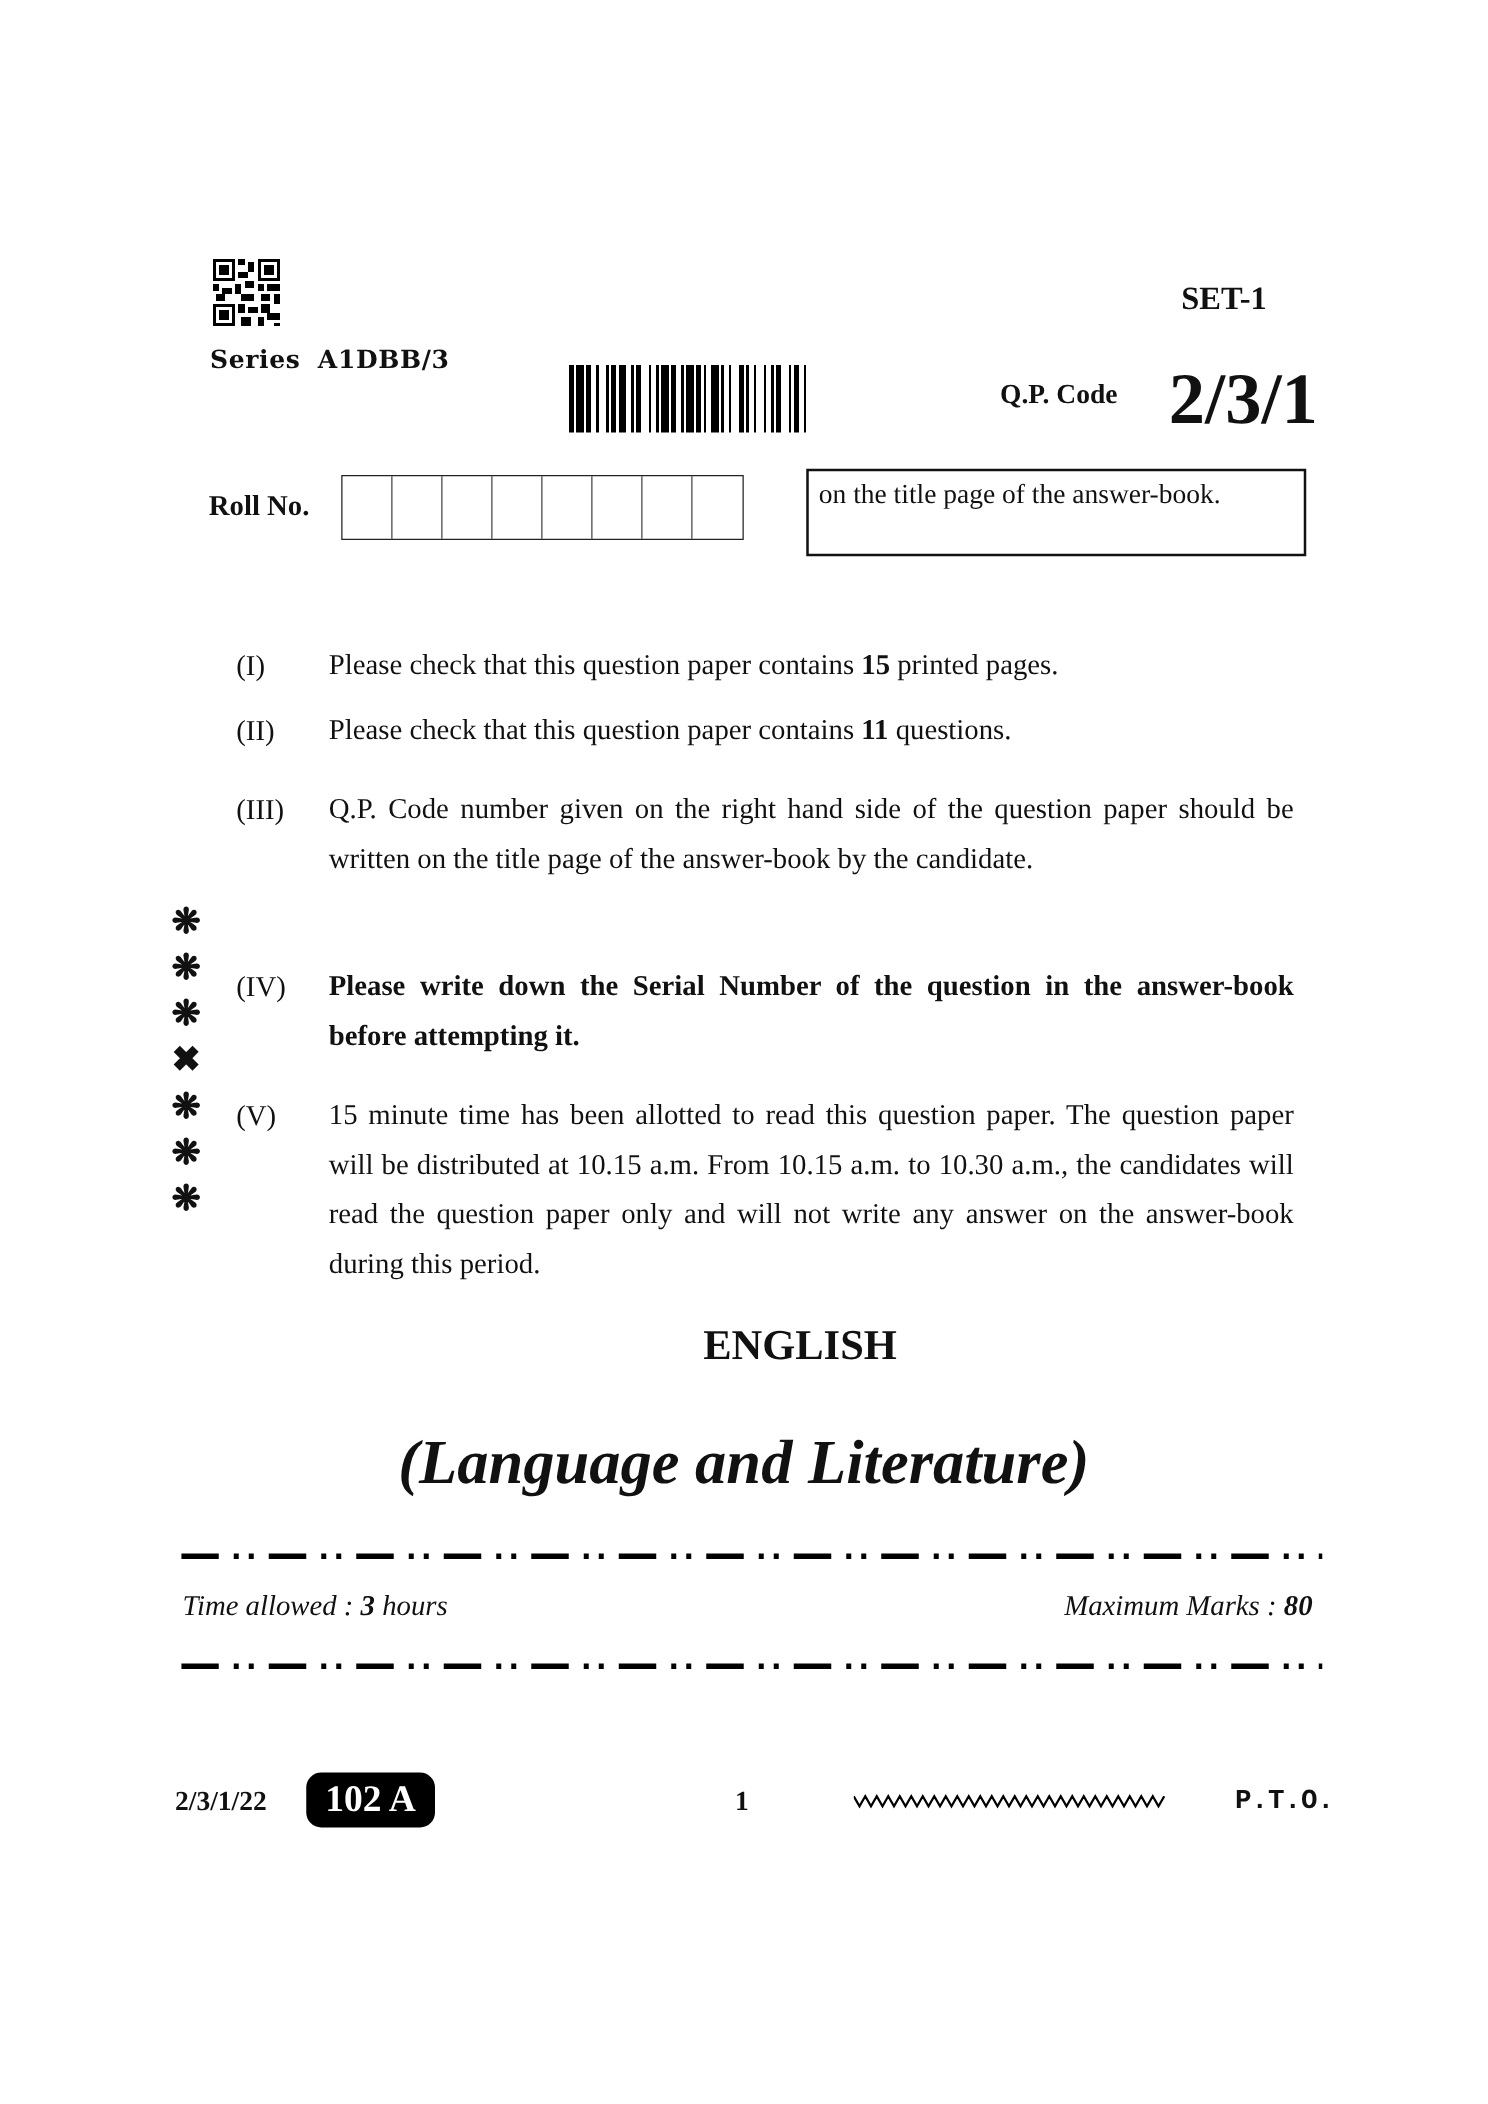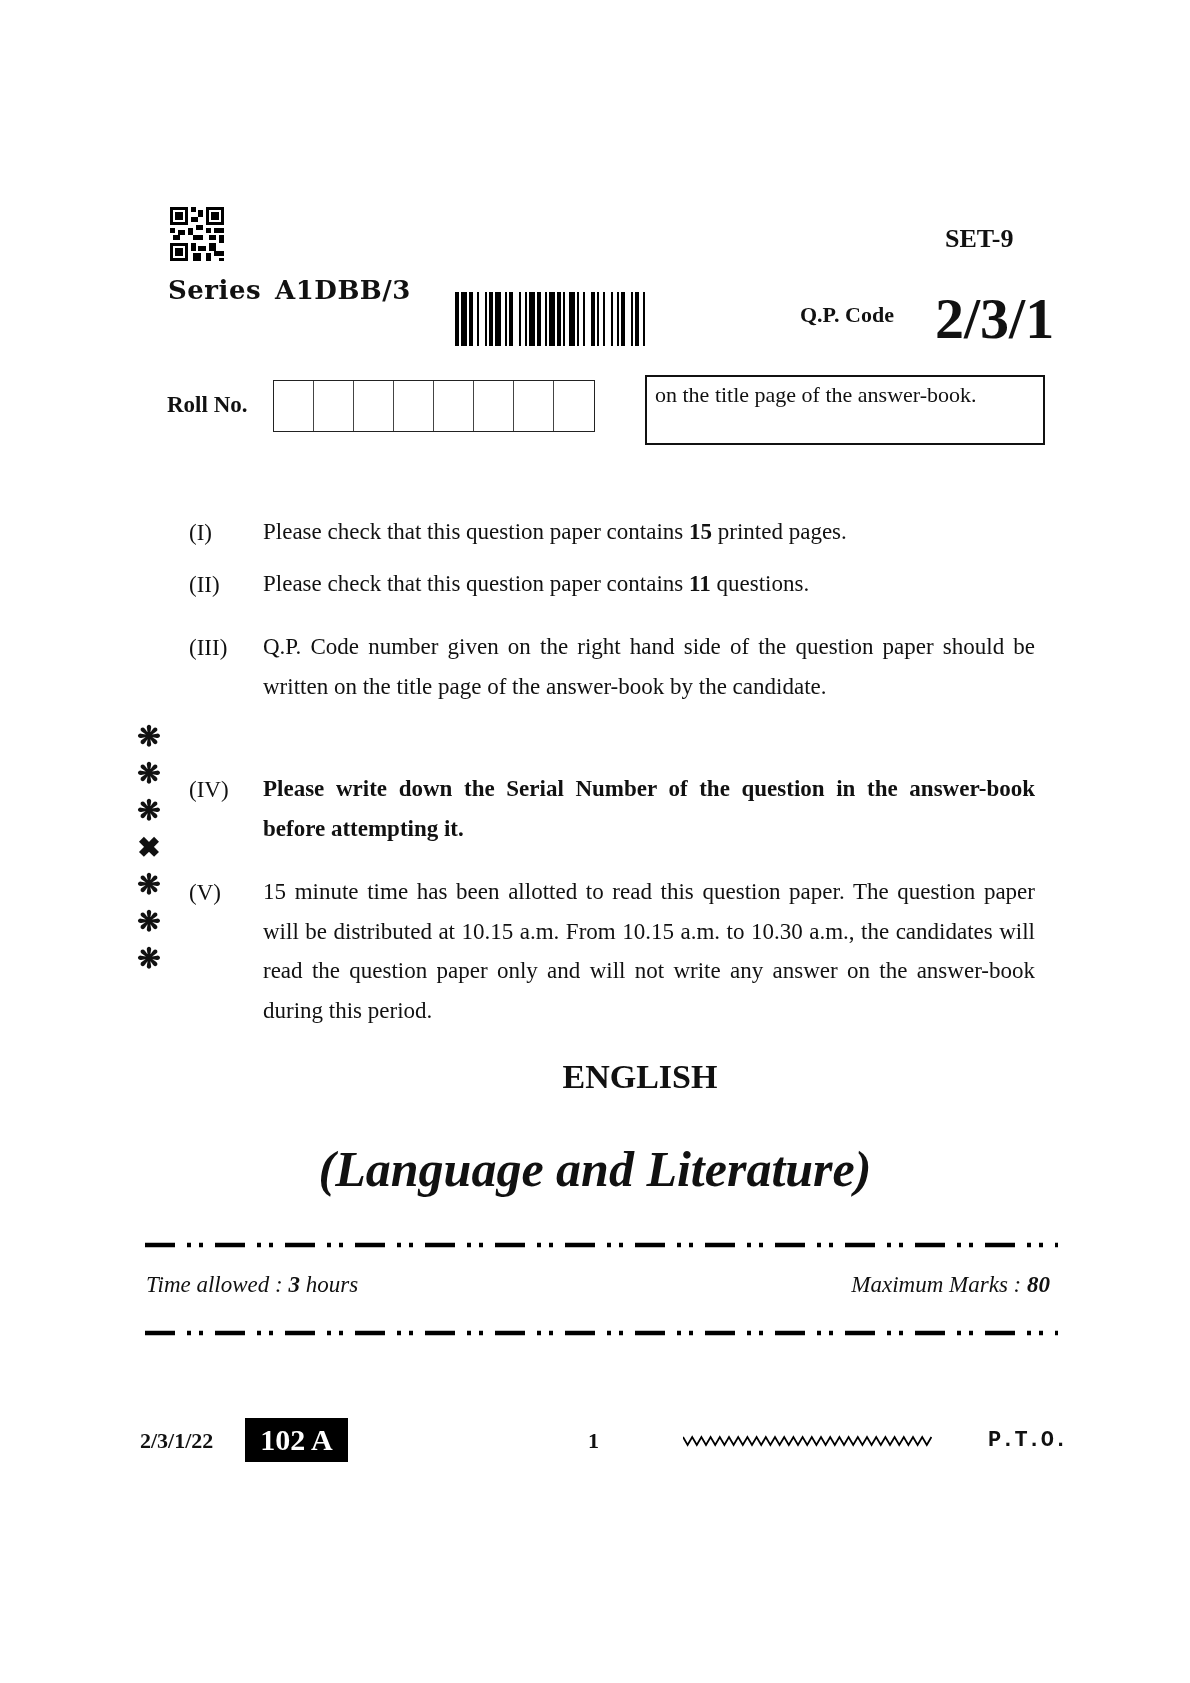--- a/index.html
+++ b/index.html
@@ -1,20 +1,20 @@
 <!DOCTYPE html>
 <html><head>
   <meta charset="utf-8">
   <style>
     html, body { margin: 0; padding: 0; background: #ffffff; }
     body { width: 1190px; height: 1683px; position: relative; overflow: hidden;
            font-family: "DejaVu Serif", "Liberation Serif", serif; color: #111; }
     .abs { position: absolute; }
     .qr { left: 170px; top: 207px; width: 54px; height: 54px; }
-    .series { left: 168px; top: 275px; font-family: "DejaVu Serif", serif; font-weight: bold; font-size: 26px; letter-spacing: 0.5px; }
+    .series { left: 168px; top: 275px; font-family: "DejaVu Serif", serif; font-weight: bold; font-size: 20px; letter-spacing: 0.5px; }
     .series .code { margin-left: 14px; }
     .barcode { left: 455px; top: 292px; width: 278px; height: 54px; }
     .set { left: 945px; top: 224px; font-weight: bold; font-size: 26px; font-family: "Liberation Serif", serif; }
     .qp-label { left: 800px; top: 302px; font-weight: bold; font-size: 22px; font-family: "Liberation Serif", serif; }
     .qp-code { left: 935px; top: 285px; font-weight: bold; font-size: 58px; font-family: "Liberation Serif", serif; }
     .roll-label { left: 167px; top: 392px; font-weight: bold; font-size: 23px; font-family: "Liberation Serif", serif; }
     .roll-boxes { left: 273px; top: 380px; height: 50px; display: flex; border: 1.5px solid #222; }
     .roll-box { width: 40px; height: 50px; border-right: 1.5px solid #444; box-sizing: border-box; }
     .roll-box:last-child { border-right: none; }
     .cand-box { left: 645px; top: 375px; width: 400px; height: 70px; border: 2px solid #111; box-sizing: border-box;
@@ -26,21 +26,21 @@
     .asterisks { left: 136px; top: 718px; width: 26px; }
     .ast { display: block; height: 37px; font-size: 28px; line-height: 37px; text-align: center; font-weight: bold; }
     .title { left: 0; width: 1190px; text-align: center; font-weight: bold; font-family: "Liberation Serif", serif; }
     .t1 { top: 1058px; font-size: 34px; padding-left: 45px; }
     .t2 { top: 1140px; font-size: 50px; font-style: italic; }
     .dashline { left: 145px; width: 913px; height: 8px; }
     .time-allowed { left: 146px; top: 1272px; font-style: italic; font-size: 23px; font-family: "Liberation Serif", serif; }
     .max-marks { left: 700px; width: 350px; top: 1272px; text-align: right; font-style: italic; font-size: 23px; font-family: "Liberation Serif", serif; }
     .footer-code { left: 140px; top: 1428px; font-weight: bold; font-size: 22px; font-family: "Liberation Serif", serif; }
     .footer-badge { left: 245px; top: 1418px; width: 103px; height: 44px; background: #000; color: #fff; font-weight: bold;
-                    font-size: 30px; line-height: 44px; text-align: center; font-family: "Liberation Serif", serif; }
+                    font-size: 30px; line-height: 44px; text-align: center; font-family: "Liberation Serif", serif; border-radius: 12px; }
     .footer-page { left: 588px; top: 1428px; font-size: 22px; font-family: "Liberation Serif", serif; font-weight: bold; }
     .footer-wavy { left: 683px; top: 1434px; width: 250px; height: 14px; }
     .footer-pto { left: 988px; top: 1428px; font-weight: bold; font-size: 22px; font-family: Liberation Mono, monospace; }
   </style>
 </head>
 <body>
 
 <svg class="abs qr" viewBox="0 0 21 21" shape-rendering="crispEdges">
   <rect x="0" y="0" width="7" height="7" fill="#000"></rect>
     <rect x="1" y="1" width="5" height="5" fill="#fff"></rect>
@@ -102,21 +102,21 @@
     <rect x="142" y="0" width="2" height="54" fill="#000"></rect>
     <rect x="148" y="0" width="2" height="54" fill="#000"></rect>
     <rect x="156" y="0" width="2" height="54" fill="#000"></rect>
     <rect x="162" y="0" width="2" height="54" fill="#000"></rect>
     <rect x="166" y="0" width="4" height="54" fill="#000"></rect>
     <rect x="176" y="0" width="2" height="54" fill="#000"></rect>
     <rect x="180" y="0" width="4" height="54" fill="#000"></rect>
     <rect x="188" y="0" width="2" height="54" fill="#000"></rect>
   </svg>
 
-<div class="abs set">SET-9</div>
+<div class="abs set">SET-1</div>
 <div class="abs qp-label">Q.P. Code</div>
 <div class="abs qp-code">2/3/1</div>
 
 <div class="abs roll-label">Roll No.</div>
 <div class="abs roll-boxes">
   <div class="roll-box"></div>
   <div class="roll-box"></div>
   <div class="roll-box"></div>
   <div class="roll-box"></div>
   <div class="roll-box"></div>

